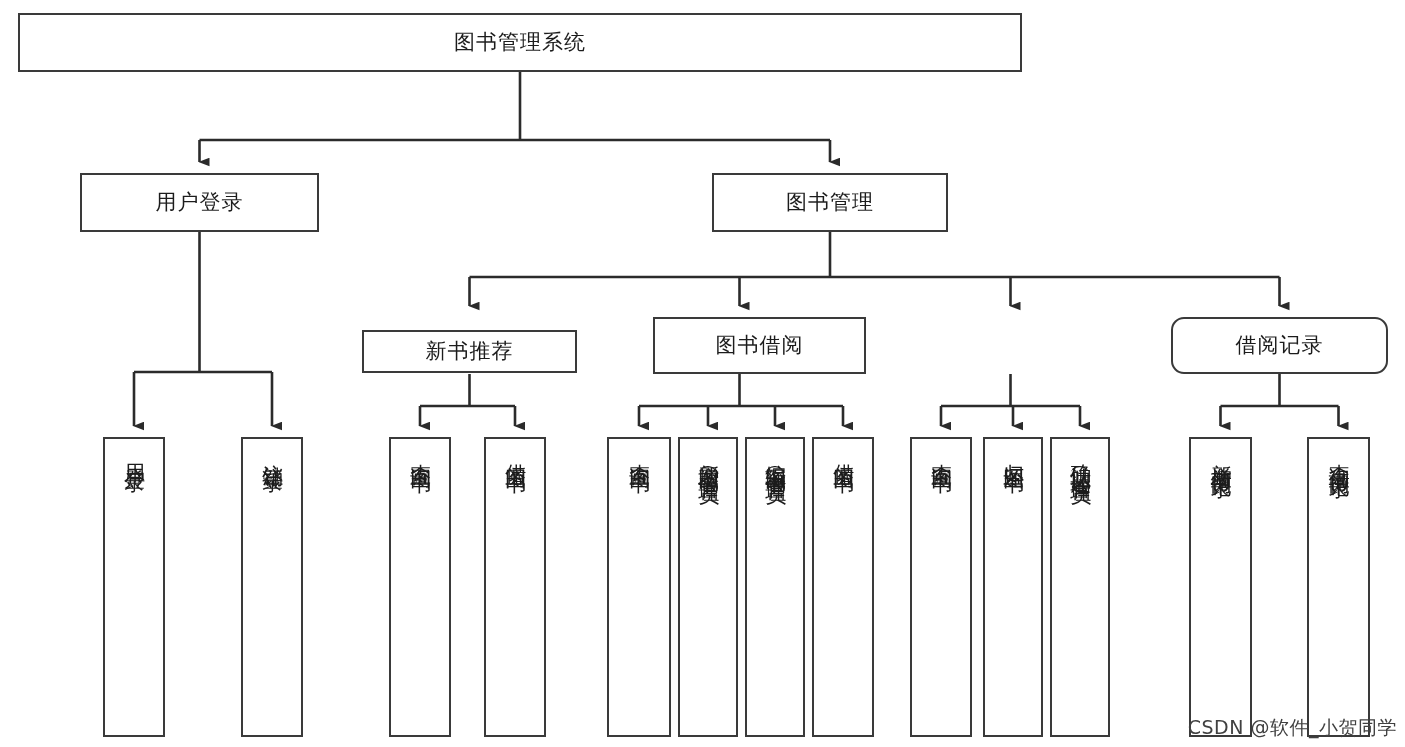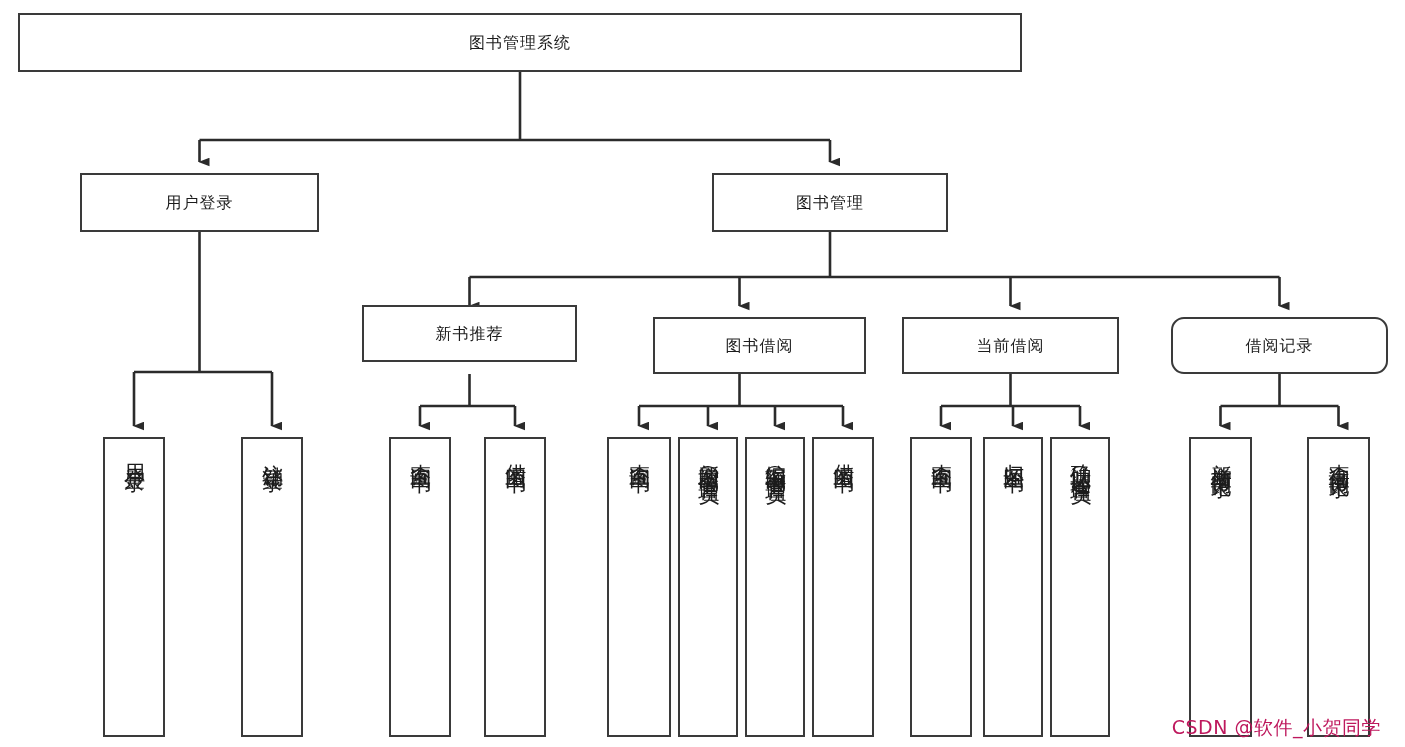--- a/index.html
+++ b/index.html
@@ -30,44 +30,44 @@
     position: absolute;
     box-sizing: border-box;
     border: 2.5px solid #3a3a3a;
     background: #ffffff;
     display: flex;
     align-items: center;
     justify-content: center;
     color: #1c1c1c;
   }
   .node.horiz {
-    font-size: 16px;
+    font-size: 21px;
     letter-spacing: 1px;
     line-height: 1.1;
   }
   .node.vert {
     align-items: flex-start;
     justify-content: center;
     padding-top: 8px;
   }
   .vlabel {
     writing-mode: vertical-rl;
     text-orientation: upright;
     font-size: 21px;
     line-height: 1.32;
     letter-spacing: 3px;
     color: #1c1c1c;
     white-space: nowrap;
   }
   #watermark {
     position: absolute;
-    right: 24px;
+    right: 8px;
     bottom: 6px;
     font-size: 19px;
-    color: #be185d;
+    color: #404040;
     letter-spacing: 0.5px;
     white-space: nowrap;
   }
 </style>
 </head>
 <body>
 
 <div id="canvas">
 
   <svg id="edges" viewBox="0 0 1405 747" xmlns="http://www.w3.org/2000/svg">
@@ -117,28 +117,25 @@
     <span>图书管理系统</span>
   </div>
 
   <div class="node horiz" style="left:80px;top:173px;width:239px;height:59px;">
     <span>用户登录</span>
   </div>
   <div class="node horiz" style="left:712px;top:173px;width:236px;height:59px;">
     <span>图书管理</span>
   </div>
 
-  <div class="node horiz" style="left:362px;top:305px;width:215px;height:57px;">
+  <div class="node horiz" style="left:362px;top:330px;width:215px;height:43px;">
     <span>新书推荐</span>
   </div>
   <div class="node horiz" style="left:653px;top:317px;width:213px;height:57px;">
     <span>图书借阅</span>
-  </div>
-  <div class="node horiz" style="left:902px;top:317px;width:217px;height:57px;">
-    <span>当前借阅</span>
   </div>
   <div class="node horiz" style="left:1171px;top:317px;width:217px;height:57px;border-radius:13px;">
     <span>借阅记录</span>
   </div>
 
   <div class="node vert" style="left:103px;top:437px;width:62px;height:300px;">
     <span class="vlabel">用户登录</span>
   </div>
   <div class="node vert" style="left:241px;top:437px;width:62px;height:300px;">
     <span class="vlabel">注销登录</span>

